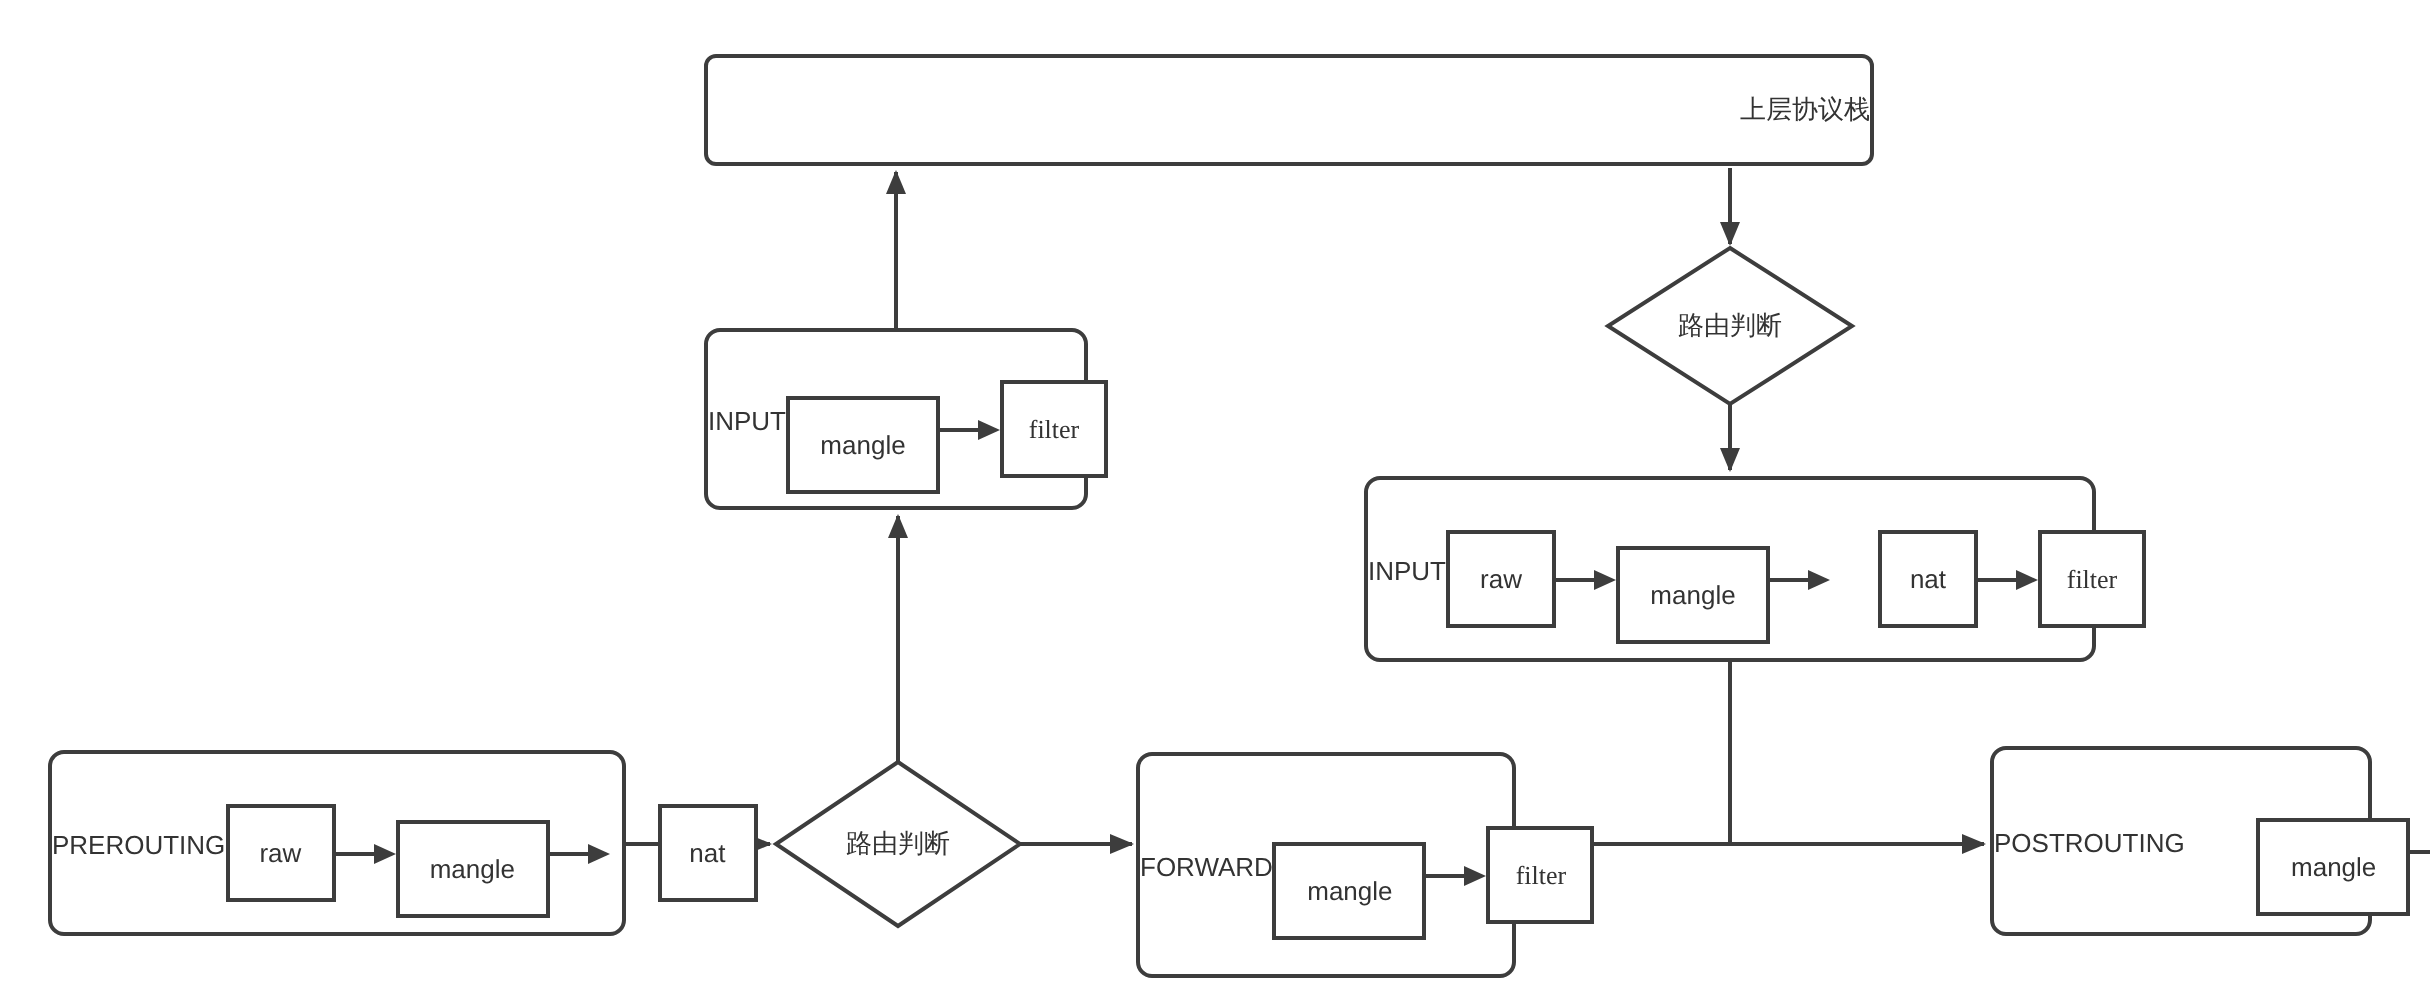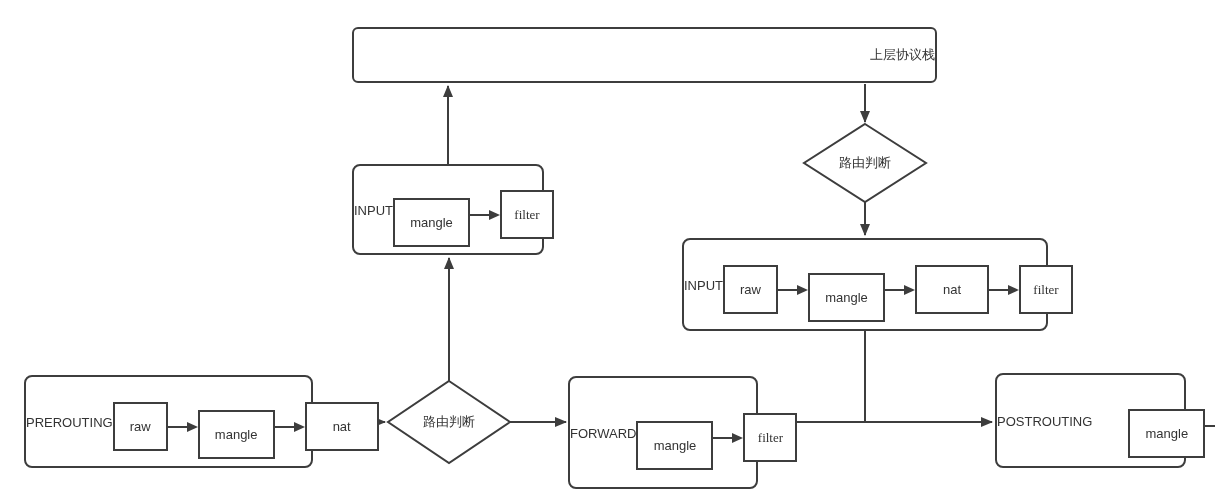--- a/index.html
+++ b/index.html
@@ -28,21 +28,21 @@
   .chain{border-radius:8px;display:flex;flex-direction:row;align-items:center;}
   .chain-title{margin-top:2px;font-size:13px;line-height:16px;white-space:nowrap;}
   .tables{display:flex;align-items:center;margin-top:10px;}
   .table-box{
     box-sizing:border-box;border:2px solid var(--line);height:49px;
     display:flex;align-items:center;justify-content:center;
     font-size:13px;background:var(--background);
   }
   .w-raw{width:55px;}
   .w-mangle{width:77px;margin-top:16px;}
-  .w-nat{width:74px;}
+  .w-nat{width:50px;margin-left:24px;}
   .w-filter{width:54px;font-family:Liberation Serif, serif;}
   .inner-arrow{flex:0 0 auto;display:block;}
   .inner-arrow line{stroke:var(--line);stroke-width:2;}
   .inner-arrow polygon{fill:var(--line);}
 
   .diamond-label{
     position:absolute;width:120px;text-align:center;
     font-size:13px;line-height:16px;white-space:nowrap;
   }
 </style>

